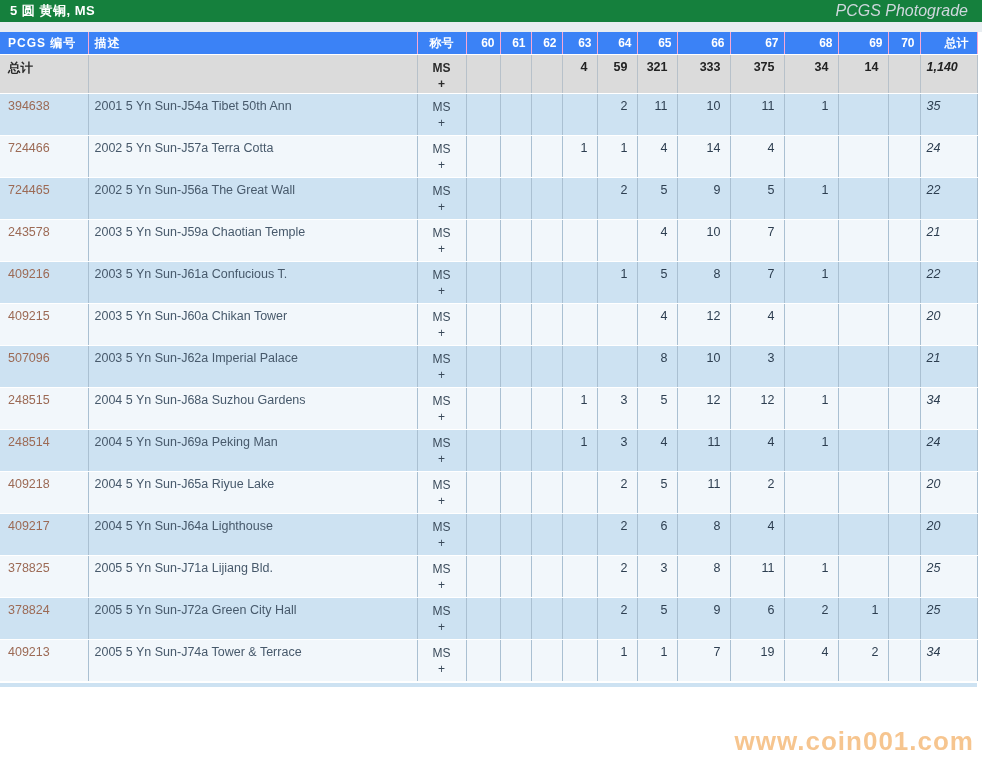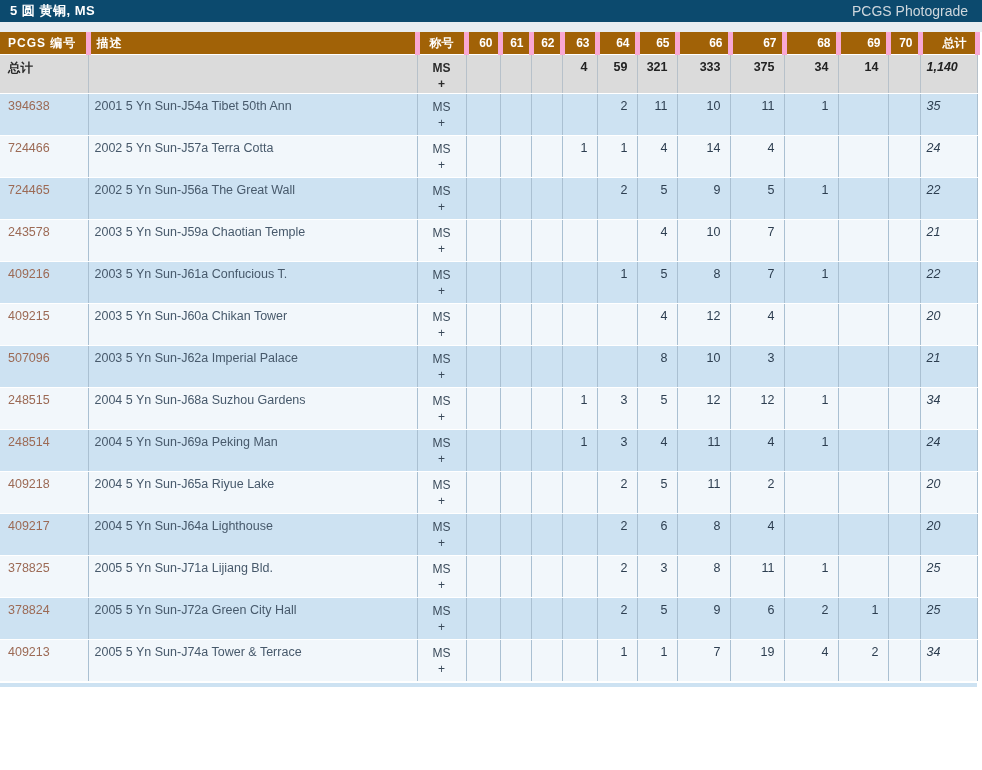--- a/index.html
+++ b/index.html
@@ -6,48 +6,48 @@
   .app{
     position:relative;
     width:982px;height:770px;
     overflow:hidden;
     background:#ffffff;
     font-family:"Liberation Sans","DejaVu Sans",sans-serif;
     -webkit-font-smoothing:antialiased;
   }
   .title-bar{
     width:982px;height:22px;
-    background:#0c4a6e;
+    background:#15803d;
     color:#ffffff;
     display:flex;align-items:center;justify-content:space-between;
     box-sizing:border-box;
     padding:0 14px 0 10px;
   }
   .title-bar .title{font-size:13px;font-weight:bold;letter-spacing:.5px;}
-  .title-bar .photograde{font-size:14px;color:#cfd7dd;cursor:pointer;}
+  .title-bar .photograde{font-size:16px;color:#cfd7dd;cursor:pointer;font-style:italic;}
   .gap{width:982px;height:10px;background:#e8edf1;}
   table.pop{
     border-collapse:collapse;
     table-layout:fixed;
     width:977px;
   }
   
   col.c0{width:88px;} col.c1{width:329px;} col.c2{width:49px;}
   col.c3{width:34px;} col.c4{width:31px;} col.c5{width:31px;}
   col.c6{width:35px;} col.c7{width:40px;} col.c8{width:40px;}
   col.c9{width:53px;} col.c10{width:54px;} col.c11{width:54px;}
   col.c12{width:50px;} col.c13{width:32px;} col.c14{width:57px;}
 
   thead th{
-    background:#a16207;
+    background:#3b82f6;
     color:#ffffff;
     font-size:12px;font-weight:bold;
     height:22px;
     padding:0 6px;
-    border-right:5px solid #f9a8d4;
+    border-right:1px solid #f9a8d4;
     border-bottom:1px solid #ffffff;
     white-space:nowrap;overflow:hidden;
   }
   thead th.c0{text-align:left;padding-left:8px;letter-spacing:1px;}
   thead th.c1{text-align:left;padding-left:6px;letter-spacing:1px;}
   thead th.c2{text-align:center;}
   thead th.c3,thead th.c4,thead th.c5,thead th.c6,thead th.c7,thead th.c8,
   thead th.c9,thead th.c10,thead th.c11,thead th.c12,thead th.c13{text-align:right;padding-right:5px;}
   thead th.c14{text-align:right;padding-right:8px;}
 
@@ -444,14 +444,15 @@
           <td class="c11 num">4</td>
           <td class="c12 num">2</td>
           <td class="c13 num"></td>
           <td class="c14">34</td>
         </tr>
       </tbody>
   </table>
 
   <div class="bottom-sliver"></div>
 
+  <div class="watermark">www.coin001.com</div>
 
 </div>
 
 </body></html>

